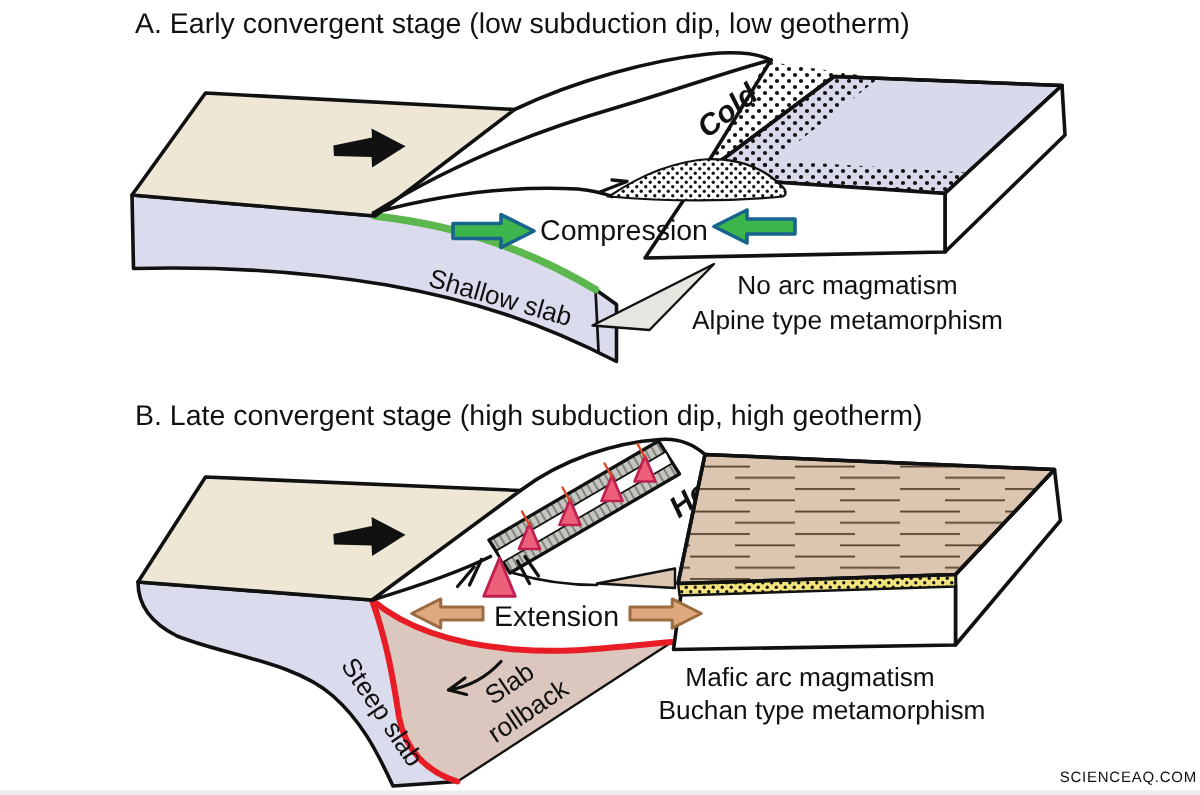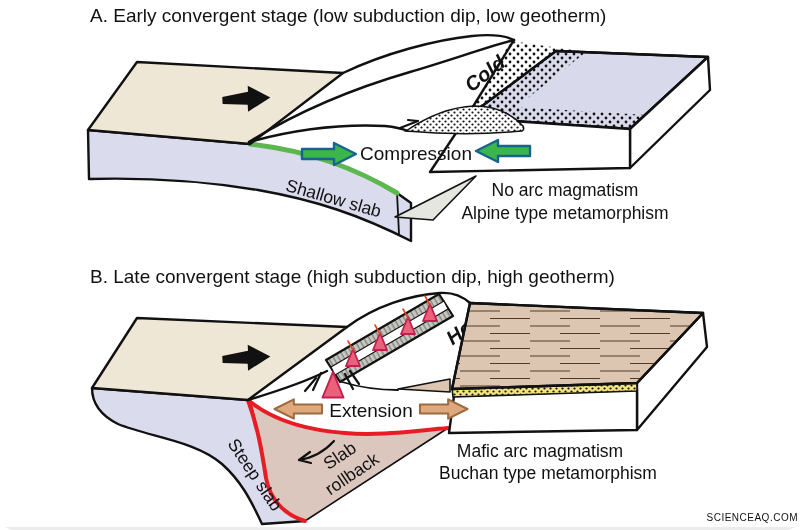--- a/index.html
+++ b/index.html
@@ -1,16 +1,16 @@
 <!DOCTYPE html>
 <html><head>
 <meta charset="utf-8">
 <style>
   html,body{margin:0;padding:0;background:#fff;}
-  .stage{width:800px;height:530px;background:#ffffff;position:relative;overflow:hidden;border-radius:14px;}
+  .stage{width:800px;height:530px;background:#ffffff;position:relative;overflow:hidden;}
   svg{display:block;}
   text{font-family:"Liberation Sans","DejaVu Sans",sans-serif;fill:#111;}
   .title{font-size:19px;}
   .lbl{font-size:17.5px;}
   .stress{font-size:19px;}
   .temp{font-size:20px;font-style:italic;font-weight:bold;}
   .face{stroke:#111;stroke-width:2.4;stroke-linejoin:round;}
   .face-thin{stroke:#111;stroke-width:1.6;stroke-linejoin:round;}
   .outline{fill:none;stroke:#111;stroke-width:2.4;stroke-linecap:round;stroke-linejoin:round;}
   .outline-thin{fill:none;stroke:#111;stroke-width:1.8;stroke-linecap:round;}

